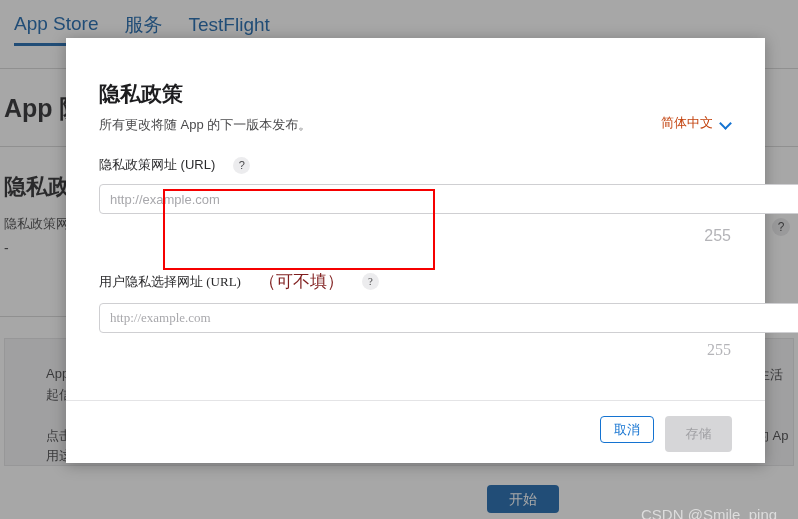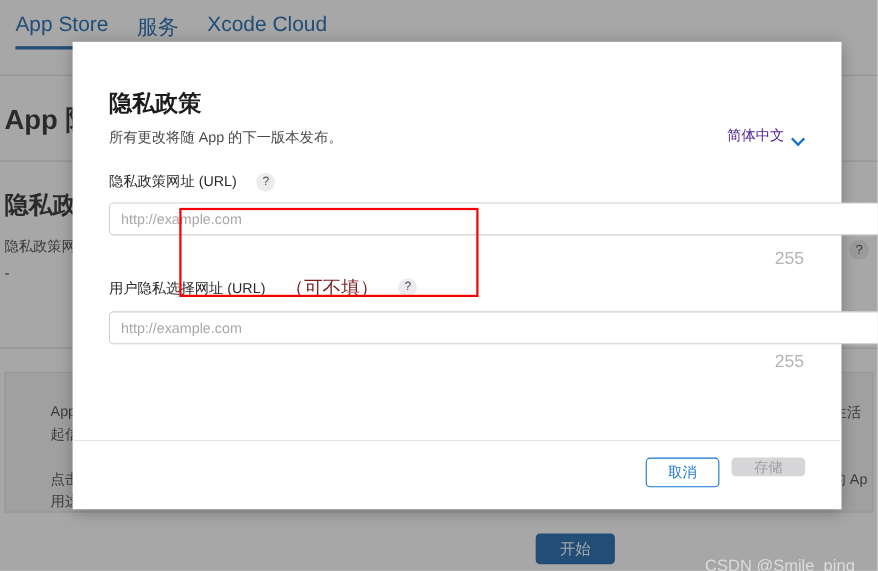--- a/index.html
+++ b/index.html
@@ -20,21 +20,21 @@
     position: absolute;
     left: 0; top: 0;
     width: 798px; height: 519px;
     background: #ffffff;
   }
 
   .nav-tabs {
     position: absolute;
     left: 14px; top: 12px;
     display: flex;
-    align-items: flex-start;
+    align-items: center;
     gap: 26px;
   }
   .nav-tab {
     font-size: 19px;
     color: #0b5ca8;
     padding-bottom: 8px;
     white-space: nowrap;
     letter-spacing: 0px;
   }
   .nav-tab.active {
@@ -156,23 +156,23 @@
     position: absolute;
     left: 33px; top: 78px;
     font-size: 13px;
     color: #4a4a4c;
   }
 
   #lang-select {
     position: absolute;
     right: 33px; top: 76px;
     display: flex;
-    align-items: flex-end;
+    align-items: center;
     gap: 8px;
-    color: #4c1d95;
+    color: #c2410c;
     font-size: 13px;
   }
   #lang-select .chev {
     display: inline-block;
     width: 11px; height: 11px;
     position: relative;
   }
   #lang-select .chev::before {
     content: "";
     position: absolute;
@@ -182,21 +182,21 @@
     border-bottom: 2px solid #1473d1;
     transform: rotate(45deg);
   }
 
   .field-group {
     position: absolute;
     left: 33px;
     width: 632px;
   }
   #field-1 { top: 118px; }
-  #field-2 { top: 212px; }
+  #field-2 { top: 232px; font-family: Liberation Serif, serif; }
 
   .field-label-row {
     display: flex;
     align-items: center;
     gap: 18px;
     margin-bottom: 10px;
   }
   .field-label {
     font-size: 13px;
     color: #2a2a2c;
@@ -255,31 +255,31 @@
     width: 699px; height: 1px;
     background: #e4e4e6;
   }
   #modal-buttons {
     position: absolute;
     right: 33px; top: 378px;
     display: flex;
     gap: 11px;
   }
   #cancel-button {
-    width: 67px; height: 27px;
+    width: 54px; height: 27px;
     background: #ffffff;
     border: 1px solid #1473d1;
     border-radius: 4px;
     color: #1473d1;
     font-size: 13px;
     font-family: inherit;
     padding: 0;
   }
   #save-button {
-    width: 67px; height: 17px;
+    width: 67px; height: 36px;
     background: #d6d6d8;
     border: none;
     border-radius: 4px;
     color: #a0a0a4;
     font-size: 13px;
     font-family: inherit;
     padding: 0;
   }
 
   #watermark {
@@ -297,21 +297,21 @@
 <div id="bg-page">
 
   <div class="nav-tabs">
     <div class="nav-tab active">
       <span>App Store</span>
     </div>
     <div class="nav-tab">
       <span>服务</span>
     </div>
     <div class="nav-tab">
-      <span>Xcode Cloud</span>
+      <span>TestFlight</span>
     </div>
   </div>
 
   <div class="bg-divider" style="top:68px;"></div>
 
   <div id="bg-title">App 隐私</div>
 
   <div class="bg-divider" style="top:146px;"></div>
 
   <div id="bg-section-title">隐私政策</div>

